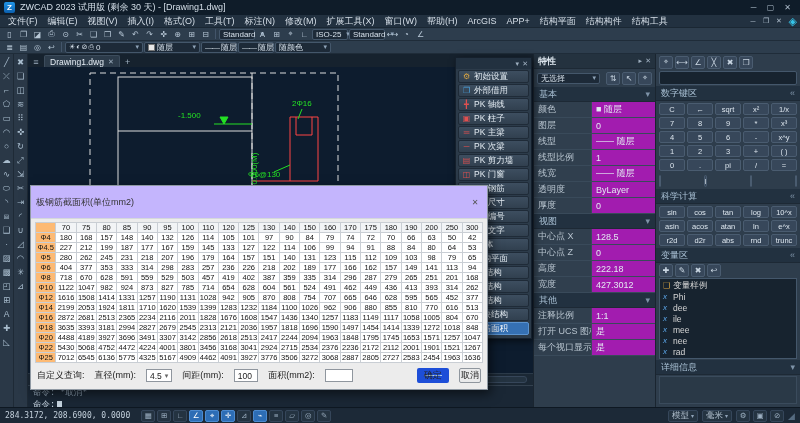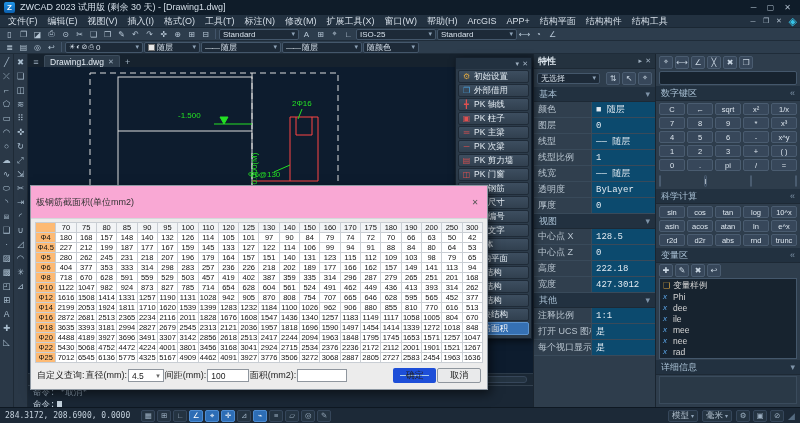--- a/index.html
+++ b/index.html
@@ -23,21 +23,21 @@
   .brand-diamond { color:#35c4e8; font-size:11px; }
   .mdibtn { width:13px; height:11px; display:flex; align-items:center; justify-content:center; font-size:7px; color:#aebdcb; }
 
   
   .toolbar { height:13px; background:#2d3d4d; display:flex; align-items:center; padding:0 3px; gap:1px; flex:none; border-bottom:1px solid #1f2c39; }
   .icn { width:13px; height:11px; display:flex; align-items:center; justify-content:center; color:#b9c9d8; font-size:8px; border-radius:2px; flex:none; }
   .sep { width:1px; height:10px; background:#43556a; margin:0 2px; flex:none; }
   .combo { height:11px; background:#1d2a38; border:1px solid #44576b; color:#d6e0ea; font-size:8px; display:flex;
            align-items:center; gap:2px; padding:0 3px; border-radius:2px; flex:none; white-space:nowrap; }
   .combo::after { content:"▾"; color:#8fa3b8; font-size:7px; margin-left:auto; padding-left:3px; }
-  .w60{width:80px}.w78{width:78px}.w56{width:56px}
+  .w60{width:36px}.w78{width:78px}.w56{width:56px}
   .swatch { width:7px; height:7px; background:#e8e8e8; border:1px solid #777; flex:none; }
   .lt-glyph { letter-spacing:-1px; color:#cfd9e3; }
 
   
   .main { flex:1; display:flex; min-height:0; }
   .sidecol { width:14px; background:#2a3847; border-right:1px solid #1e2a36; display:flex; flex-direction:column; align-items:center; padding-top:1px; flex:none; }
   .tool { width:13px; height:14px; display:flex; align-items:center; justify-content:center; color:#a8bccd; font-size:8.5px; }
 
   .center { flex:1; display:flex; flex-direction:column; min-width:0; }
   .doctabs { height:13px; background:#16222e; display:flex; align-items:flex-end; padding-left:2px; gap:2px; flex:none; }
@@ -65,21 +65,21 @@
   .props { width:122px; }
   .calc { width:145px; }
   .panel-h { height:15px; background:#24323f; display:flex; align-items:center; padding:0 4px; font-weight:bold; color:#dde6ee; flex:none; border-bottom:1px solid #1d2935; }
   .panel-h .hicn { margin-left:auto; display:flex; gap:3px; font-weight:normal; font-size:7px; color:#9fb0c0; }
   .selrow { height:18px; display:flex; align-items:center; gap:6px; padding:2px 3px; flex:none; }
   .sbtn { width:14px; height:13px; background:#37475a; border:1px solid #4a5c70; border-radius:2px; display:flex; align-items:center; justify-content:center; font-size:8px; color:#c9d6e2; flex:none; }
   .sec-h { height:15px; background:#223140; padding:0 5px; color:#a9c0d4; display:flex; align-items:center; flex:none; border-bottom:1px solid #1d2935; }
   .sec-h .more { margin-left:auto; color:#7e93a8; }
   .prow { display:flex; height:16px; border-bottom:1px solid #394a5a; background:#303f4e; flex:none; }
   .prow .lbl { width:58px; padding:0 4px; border-right:1px solid #394a5a; color:#b8c4cf; overflow:hidden; white-space:nowrap; display:flex; align-items:center; }
-  .prow .val { flex:1; padding:0 4px; color:#e2eaf1; background:#0c4a6e; overflow:hidden; white-space:nowrap; display:flex; align-items:center;font-family:Liberation Mono, monospace; }
+  .prow .val { flex:1; padding:0 4px; color:#e2eaf1; background:#a21caf; overflow:hidden; white-space:nowrap; display:flex; align-items:center; }
 
   .calc-toolbar { height:16px; display:flex; align-items:center; gap:2px; padding:0 3px; flex:none; }
   .calc-display { height:14px; margin:1px 3px; background:#17232f; border:1px solid #44576b; border-radius:2px; flex:none; }
   .keys { display:grid; grid-template-columns:repeat(5,1fr); gap:2px; padding:2px 3px; flex:none; }
   .keys4 { grid-template-columns:repeat(4,1fr);gap:43px; }
   .key { height:12px; background:#37475a; border:1px solid #4a5c70; color:#dde6ee; font-size:7.5px; display:flex;
          align-items:center; justify-content:center; border-radius:2px; overflow:hidden; white-space:nowrap; }
   .vartools { height:14px; display:flex; gap:2px; padding:1px 3px; flex:none; }
   .vartree { margin:1px 3px; background:#17232f; border:1px solid #44576b; flex:none; padding:1px; }
   .vrow { height:11px; display:flex; align-items:center; gap:3px; font-size:8.5px; color:#d5d5d5; padding:0 2px; }
@@ -94,28 +94,28 @@
   .pal-title span { color:#9fb0c0; font-size:7px; }
   .pk-item { height:13px; display:flex; align-items:center; gap:3px; padding:0 3px; margin:1px 2px;
              background:linear-gradient(#3d4e60,#31404f); border:1px solid #1f2b38; border-radius:2px;
              color:#e3ebf2; font-size:8.5px; white-space:nowrap; overflow:hidden; }
   .pk-item.active { background:#3570b3; border-color:#5b93cf; color:#fff; }
   .pk-g { font-size:8px; width:9px; text-align:center; flex:none; }
 
   
   .dialog { position:absolute; left:30px; top:185px; width:458px; background:#ececec; border:1px solid #8f99a3;
             box-shadow:3px 4px 10px rgba(0,0,0,.55); font-size:9px; color:#222; z-index:10; }
-  .dlg-title { height:15px; background:#f9a8d4; display:flex; align-items:center; padding:16px 5px; border-bottom:1px solid #d5d8db; color:#333; }
+  .dlg-title { height:15px; background:#c4b5fd; display:flex; align-items:center; padding:16px 5px; border-bottom:1px solid #d5d8db; color:#333; }
   .dlg-title .x { margin-left:auto; color:#555; font-size:8px; width:14px; text-align:center; }
   .dlg-body { padding:3px 4px 4px; }
   .rtab { border-collapse:collapse; width:100%; background:#fff; color:#111; font-size:7.5px; table-layout:fixed; }
   .rtab th, .rtab td { border:1px solid #c9ced4; height:10px; text-align:center; padding:0; font-weight:normal; overflow:hidden; }
   .rtab th { background:#f2f4f6; }
   .rtab .dia { background:#fdba74; }
-  .dlg-foot { display:flex; align-items:center; gap:1px; padding:5px 2px 2px; white-space:nowrap; }
+  .dlg-foot { display:flex; align-items:center; gap:10px; padding:5px 2px 2px; white-space:nowrap; }
   .fld { height:13px; background:#fff; border:1px solid #8f969e; padding:0 3px; font-size:8.5px; display:flex; align-items:center; }
   .fld.cmb::after { content:"▾"; font-size:7px; color:#666; margin-left:auto; padding-left:3px; }
   .btn { width:44px; height:15px; background:#e9eaeb; border:1px solid #8f969e; display:flex; align-items:center; justify-content:center; font-size:9px; border-radius:2px; }
   .btn.primary { border:7px solid #1d4ed8; box-shadow:0 0 0 1px #aacdee inset;margin-left:44px; }
 
   
   .status { height:16px; background:#1c2937; border-top:1px solid #0e1822; display:flex; align-items:center;
             font-size:8.5px; color:#aebdcb; padding:0 5px; gap:3px; flex:none; }
   .coords { font-family:"DejaVu Sans Mono",monospace; font-size:8px; color:#c2cfdb; margin-right:8px; }
   .stgl { width:14px; height:12px; display:flex; align-items:center; justify-content:center; background:#243341;

